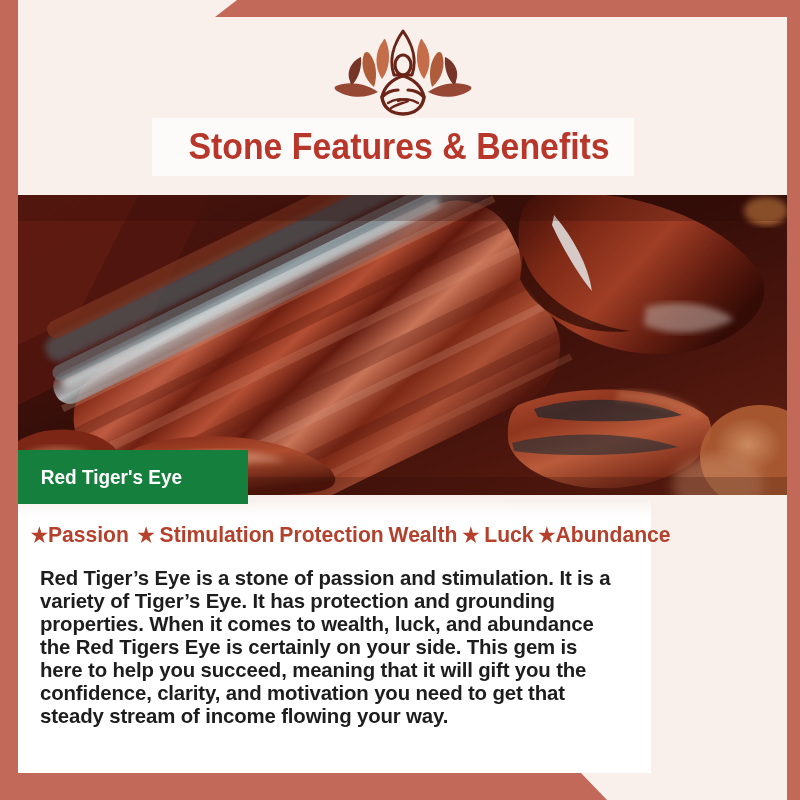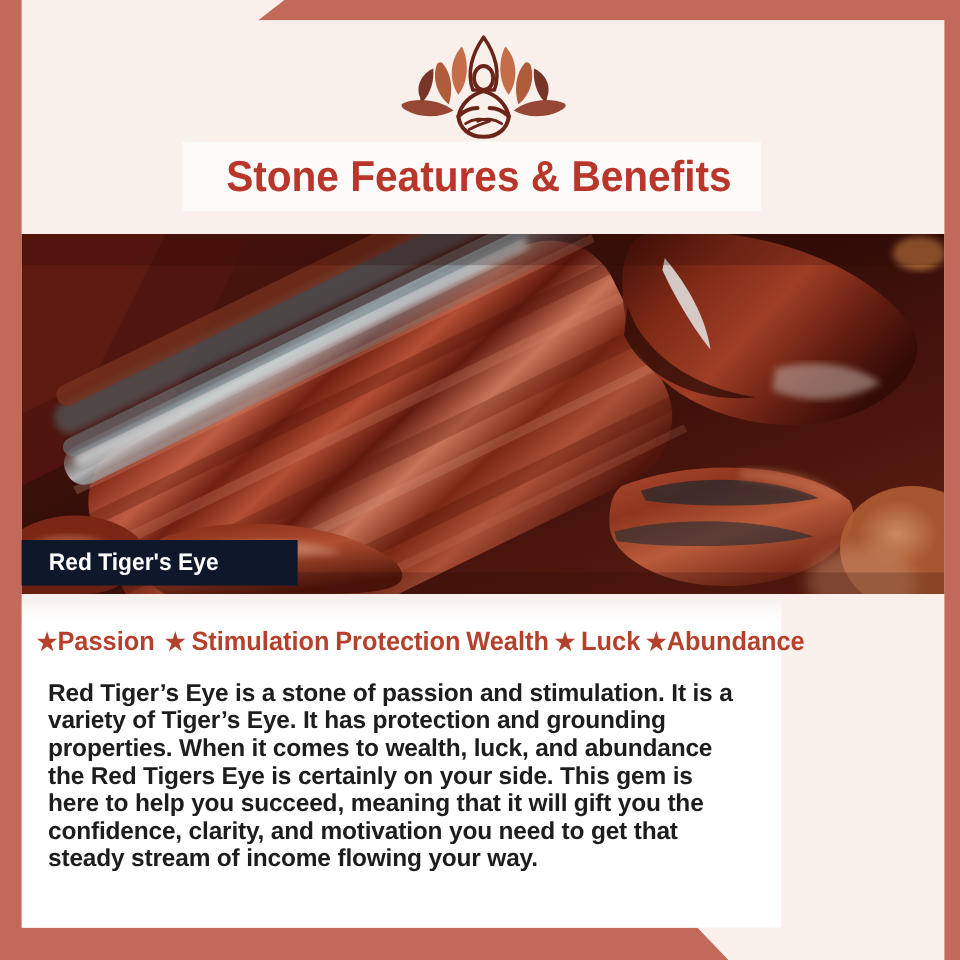--- a/index.html
+++ b/index.html
@@ -115,22 +115,22 @@
     background: #5a1a12;
   }
   .photo svg { display: block; }
 
   
   .name-band {
     position: absolute;
     left: 18px;
     top: 450px;
     width: 230px;
-    height: 38px;
-    background: #0f172a;
+    height: 54px;
+    background: #15803d;
     display: flex;
     align-items: center;
     z-index: 7;
   }
   .name-band-text {
     margin-left: 19px;
     font-family: "Liberation Sans Narrow", "Liberation Sans", sans-serif;
     font-weight: bold;
     font-size: 20px;
     color: #ffffff;

